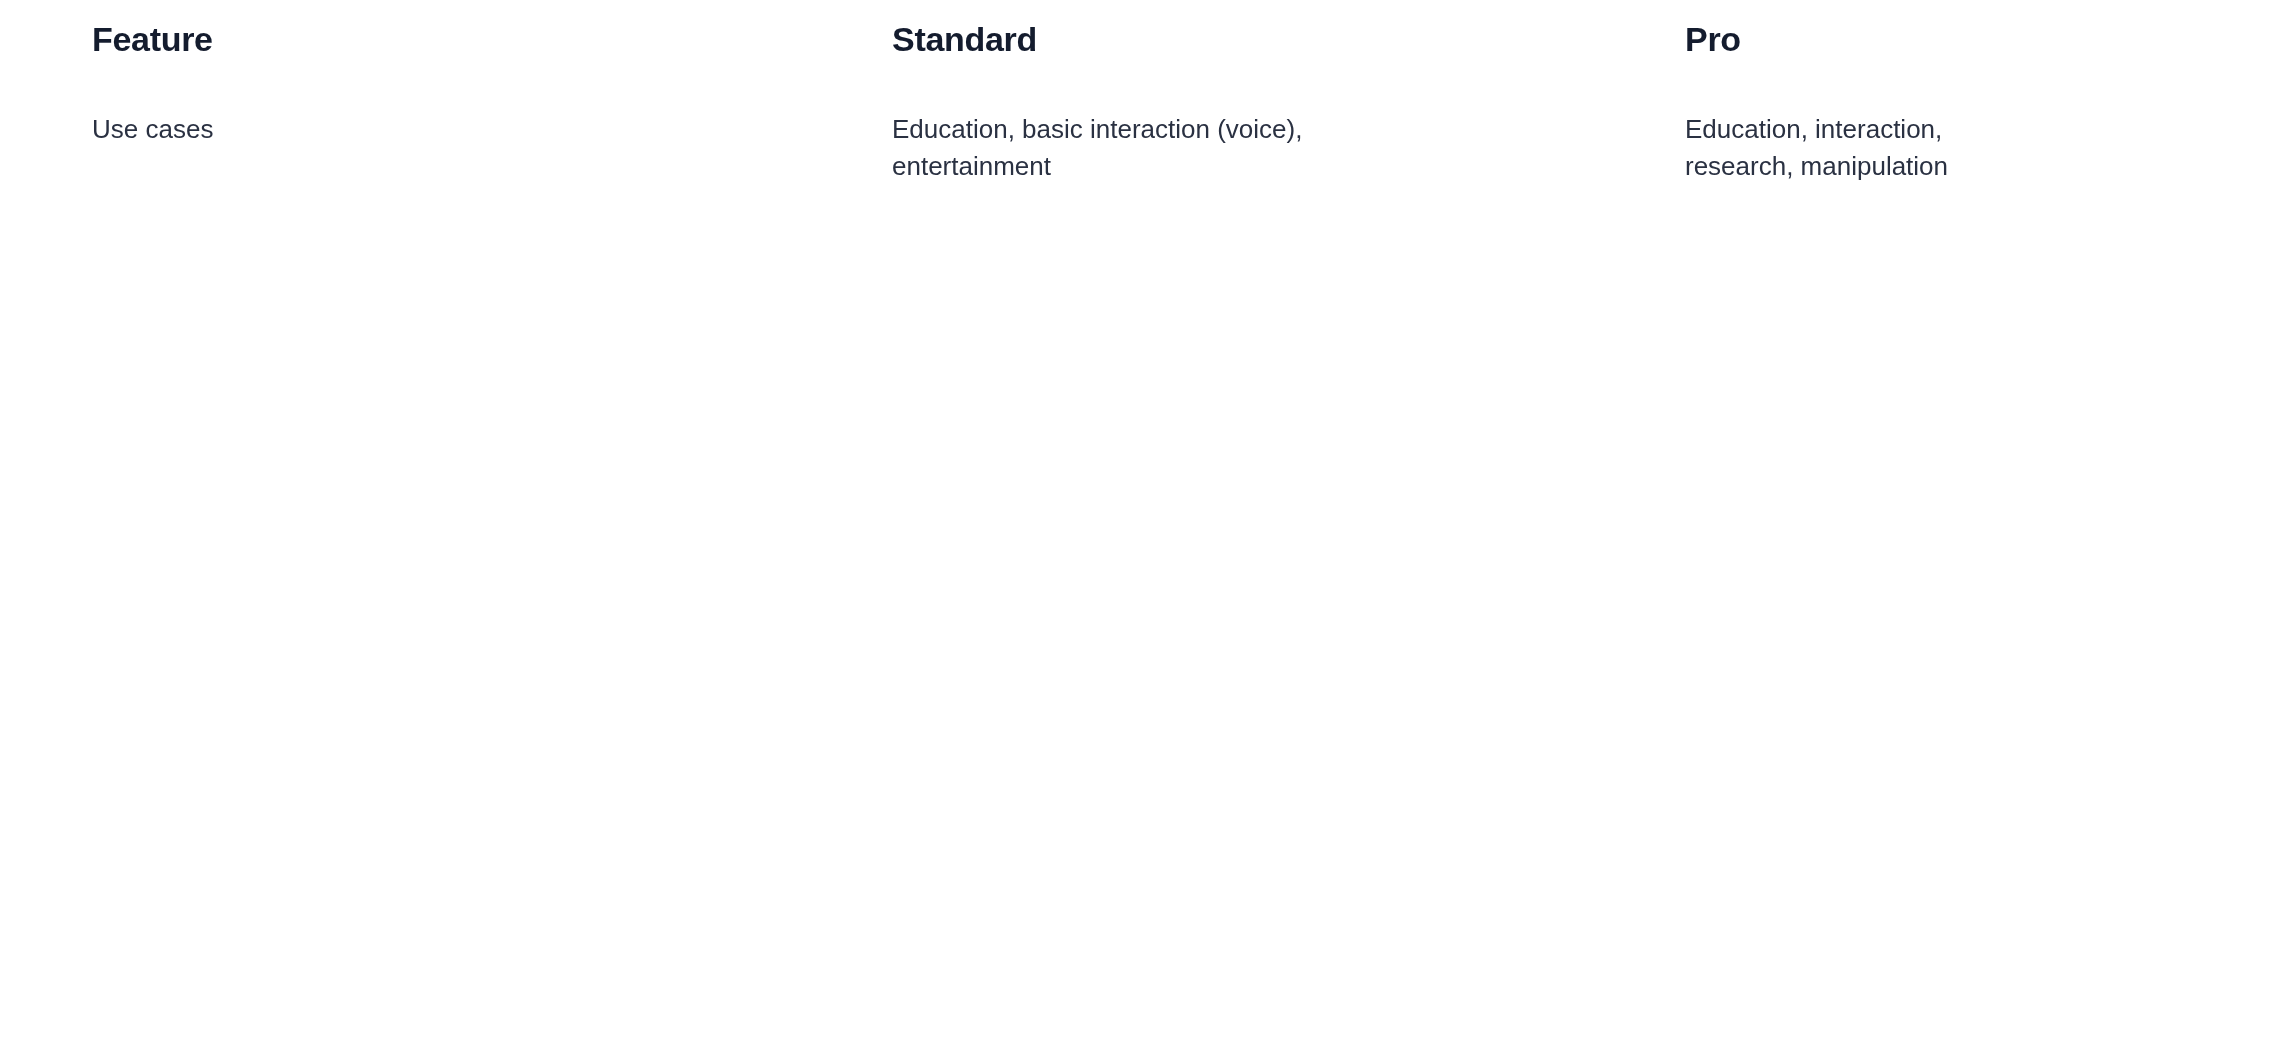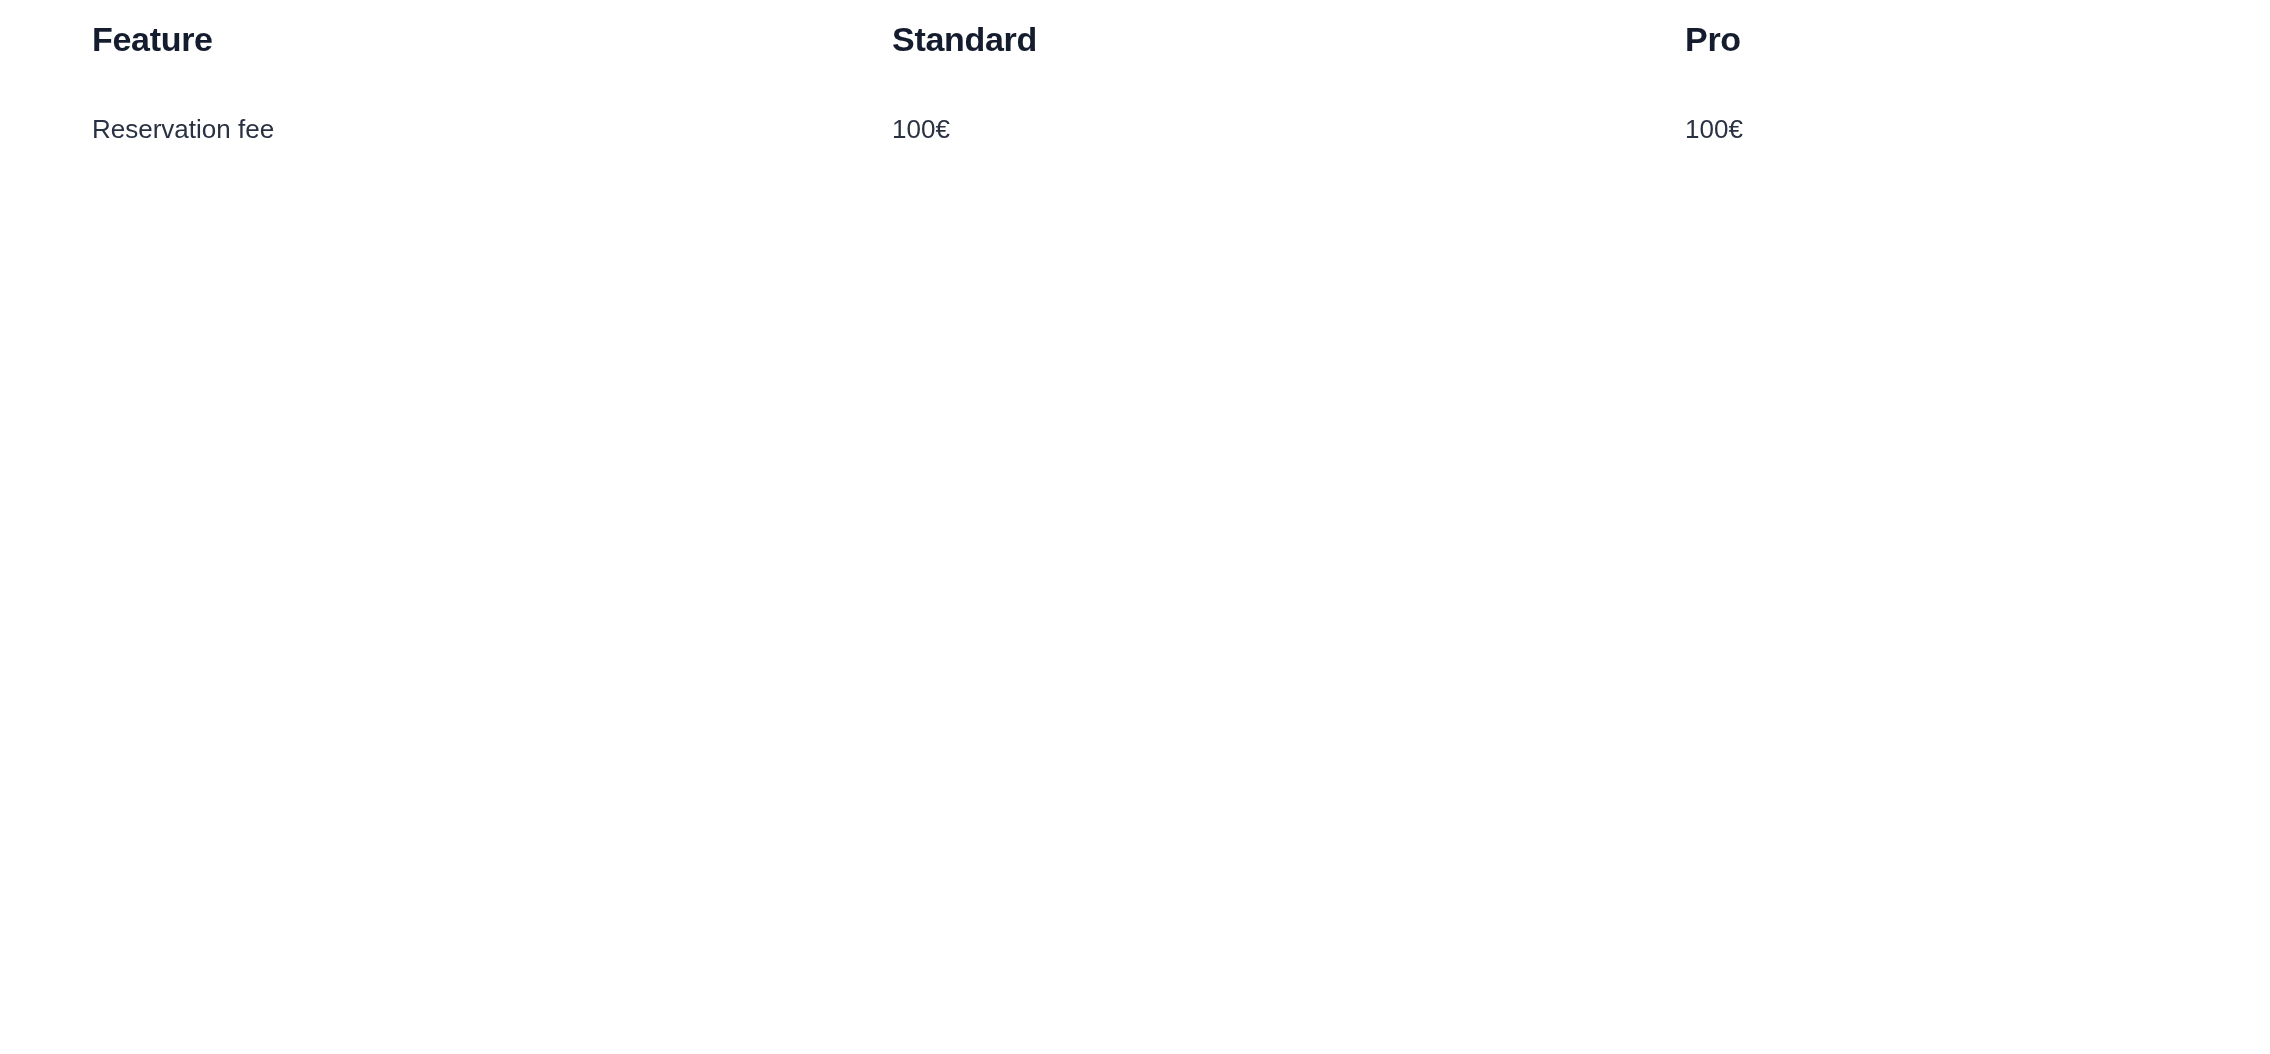--- a/index.html
+++ b/index.html
@@ -75,26 +75,28 @@
       <col class="col-pro">
     </colgroup>
     <thead>
       <tr>
         <th>Feature</th>
         <th>Standard</th>
         <th>Pro</th>
       </tr>
     </thead>
     <tbody>
-      <tr>
+      <tr class="row-tight">
         <td>
-            <span class="cell-text feature-label">Reservation fee</span>
+            <span class="cell-text feature-label">Use cases</span>
           </td>
         <td>
-            <span class="cell-text">100€</span>
+            <span class="cell-text">Education, basic interaction (voice),
+entertainment</span>
           </td>
         <td>
-            <span class="cell-text">100€</span>
+            <span class="cell-text">Education, interaction,
+research, manipulation</span>
           </td>
       </tr>
     </tbody>
   </table>
 </div>
 
 </body></html>

